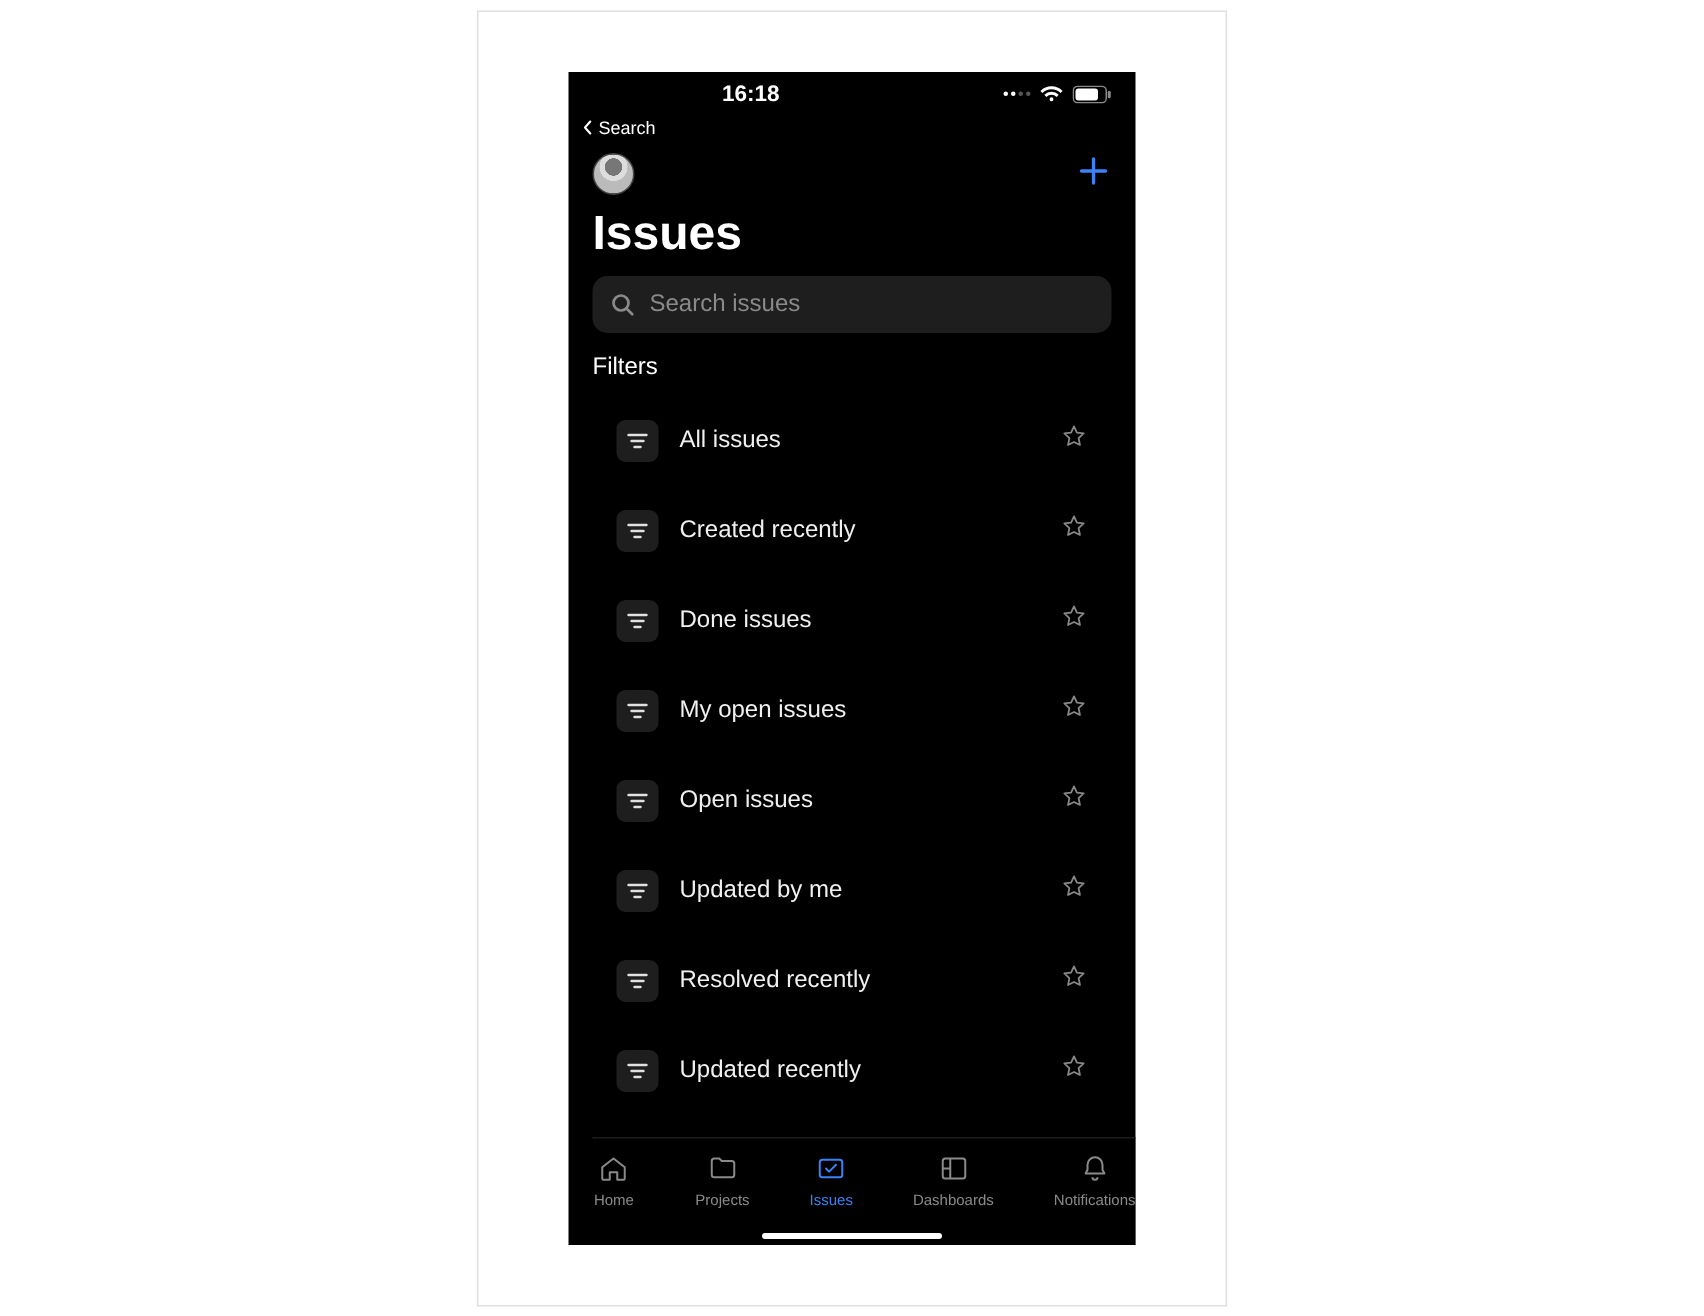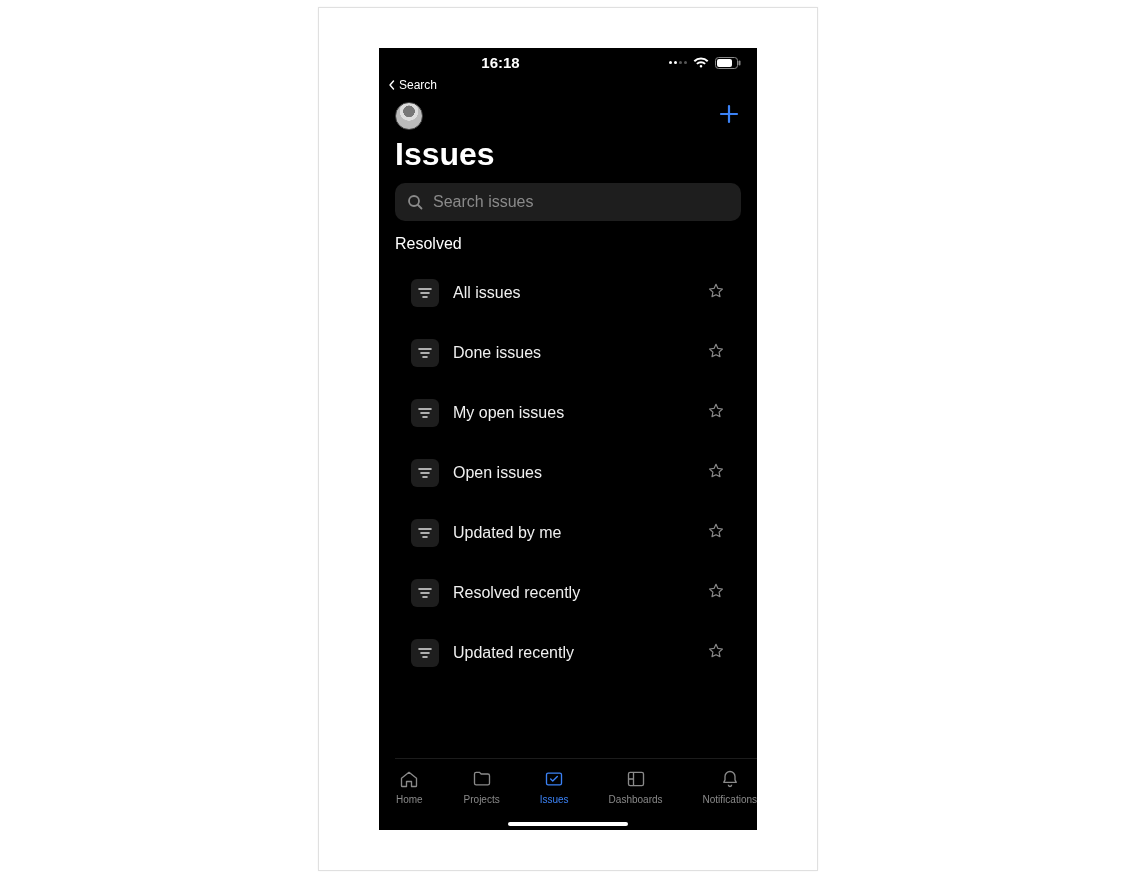--- a/index.html
+++ b/index.html
@@ -169,30 +169,41 @@
   <h1 class="page-title">Issues</h1>
 
   <div class="search-bar">
     <svg width="16" height="16" viewBox="0 0 16 16">
           <circle cx="7" cy="7" r="5" stroke="#8a8a8a" stroke-width="1.8" fill="none"></circle>
           <path d="M11 11l3.5 3.5" stroke="#8a8a8a" stroke-width="1.8" stroke-linecap="round"></path>
         </svg>
     <span>Search issues</span>
   </div>
 
-  <div class="section-label">Resolved</div>
+  <div class="section-label">Filters</div>
 
   <div class="filter-list" id="filter-list">
         <div class="filter-row">
           <div class="filter-icon">
             <svg width="14" height="12" viewBox="0 0 14 12">
               <path d="M1 2h12M3 6h8M5 10h4" stroke="#e0e0e0" stroke-width="1.6" stroke-linecap="round"></path>
             </svg>
           </div>
           <div class="filter-label">All issues</div>
+          <div class="star-btn"><svg width="18" height="18" viewBox="0 0 24 24">
+              <path d="M12 3l2.6 5.6 6 .7-4.5 4.2 1.2 6L12 16.9 6.7 19.5l1.2-6L3.4 9.3l6-.7L12 3z" stroke="#888" stroke-width="1.6" fill="none" stroke-linejoin="round"></path>
+            </svg></div>
+        </div>
+        <div class="filter-row">
+          <div class="filter-icon">
+            <svg width="14" height="12" viewBox="0 0 14 12">
+              <path d="M1 2h12M3 6h8M5 10h4" stroke="#e0e0e0" stroke-width="1.6" stroke-linecap="round"></path>
+            </svg>
+          </div>
+          <div class="filter-label">Created recently</div>
           <div class="star-btn"><svg width="18" height="18" viewBox="0 0 24 24">
               <path d="M12 3l2.6 5.6 6 .7-4.5 4.2 1.2 6L12 16.9 6.7 19.5l1.2-6L3.4 9.3l6-.7L12 3z" stroke="#888" stroke-width="1.6" fill="none" stroke-linejoin="round"></path>
             </svg></div>
         </div>
         <div class="filter-row">
           <div class="filter-icon">
             <svg width="14" height="12" viewBox="0 0 14 12">
               <path d="M1 2h12M3 6h8M5 10h4" stroke="#e0e0e0" stroke-width="1.6" stroke-linecap="round"></path>
             </svg>
           </div>

